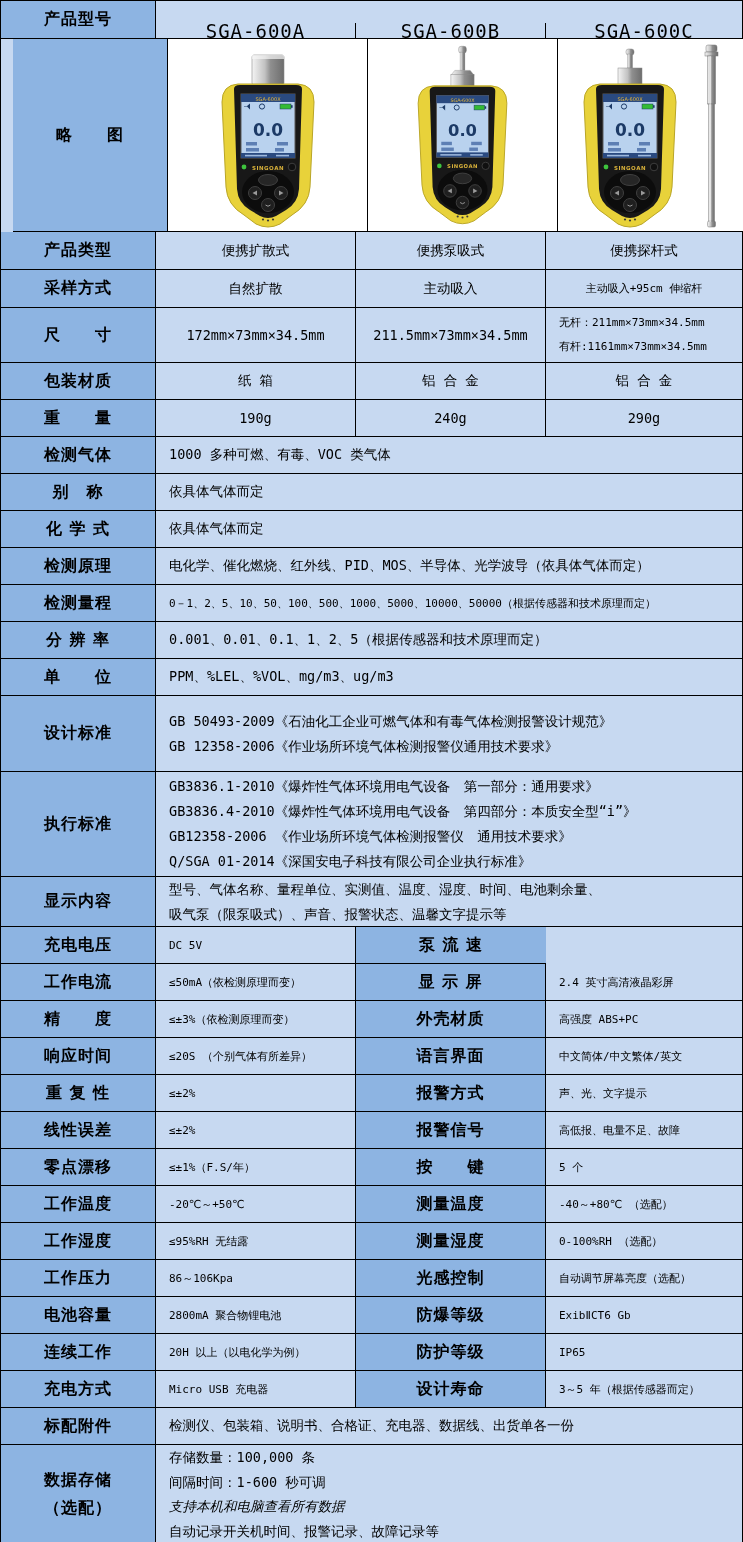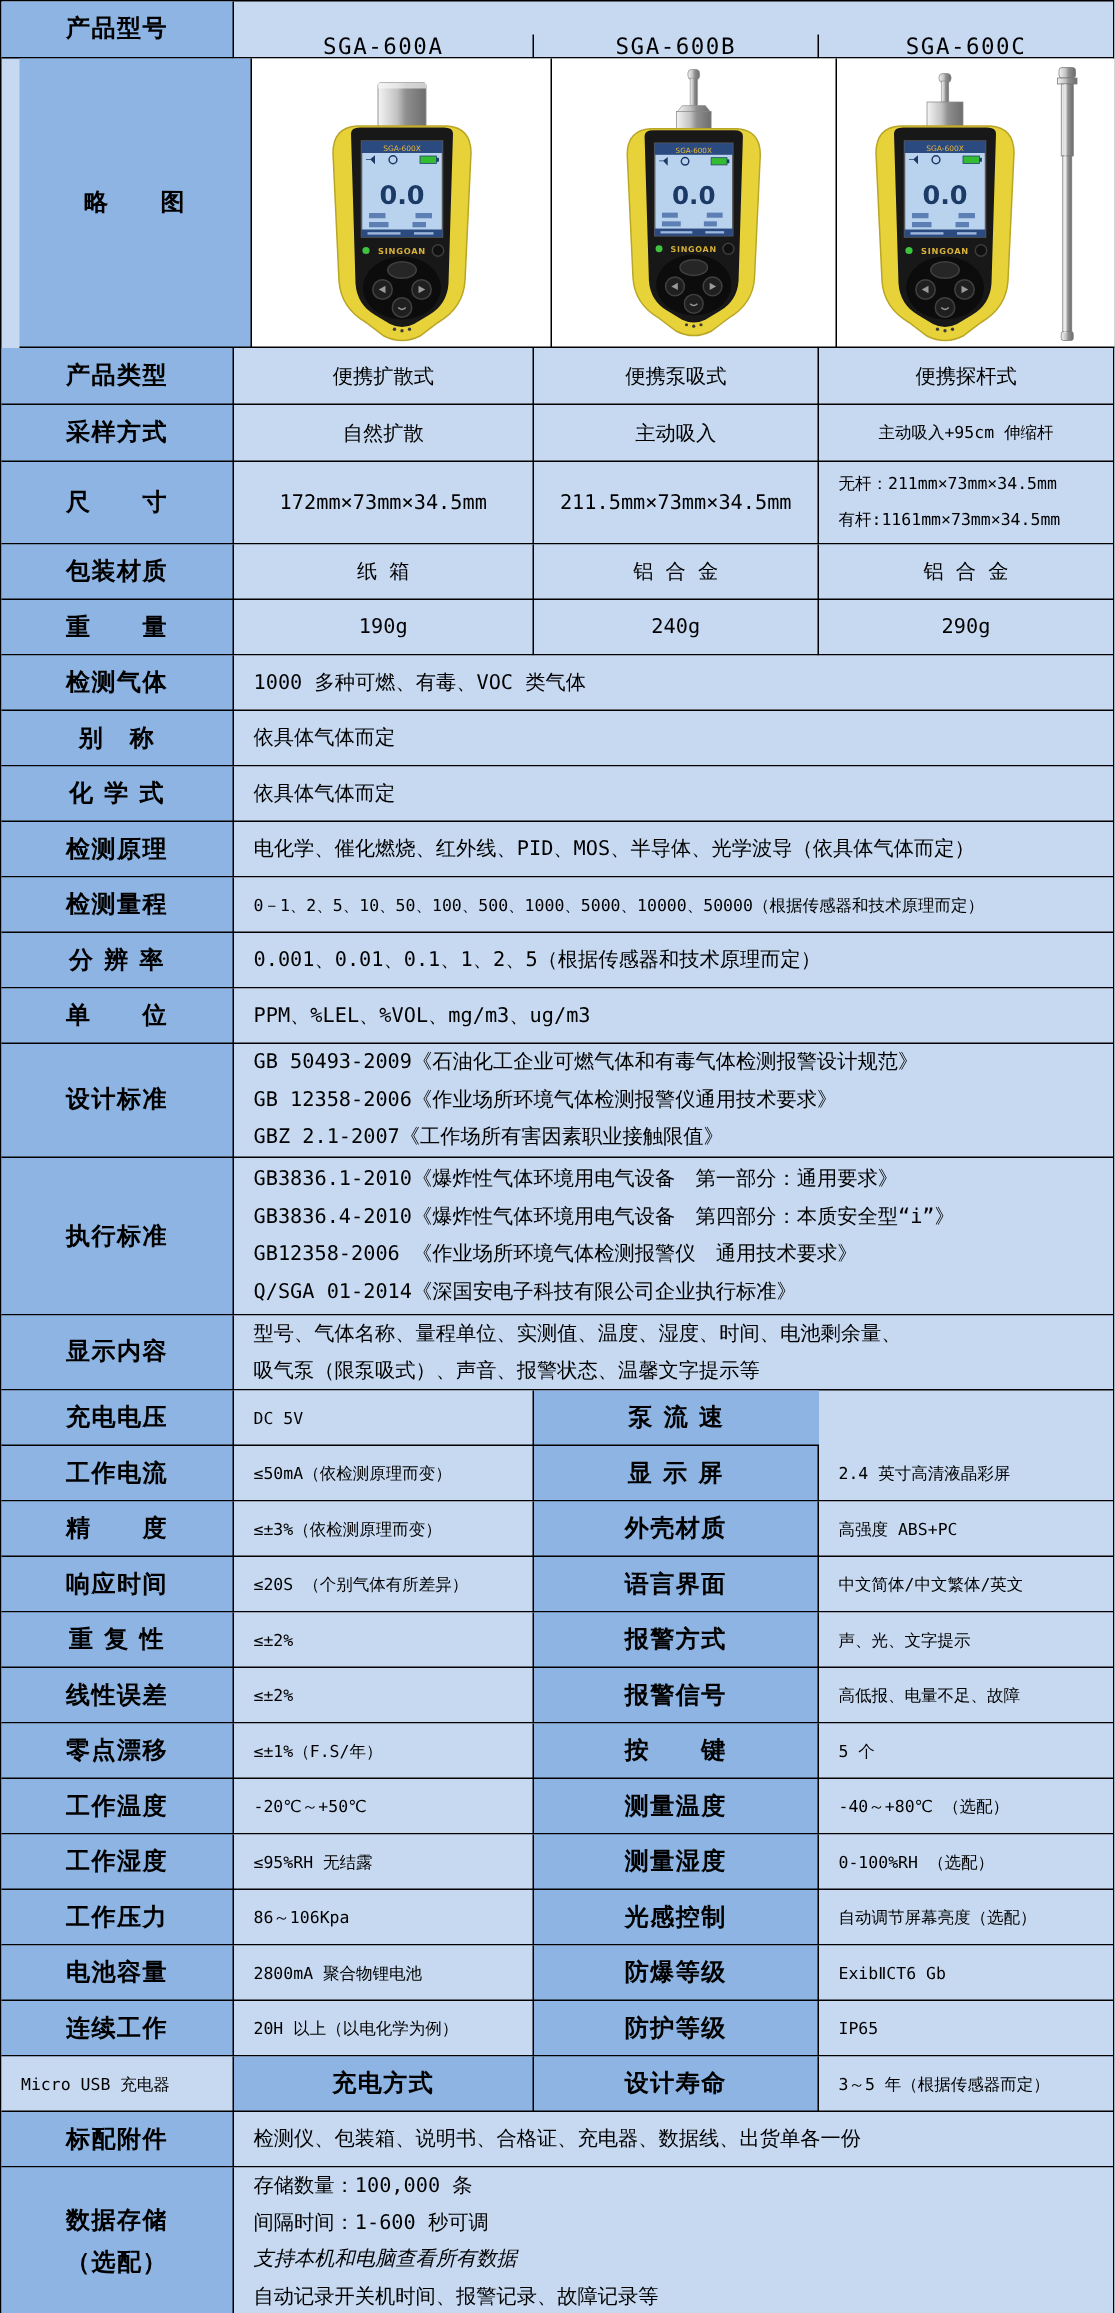--- a/index.html
+++ b/index.html
@@ -5,21 +5,21 @@
   html,body{margin:0;padding:0;background:#fff;}
   body{width:743px;font-family:"DejaVu Sans","Liberation Sans",sans-serif;color:#000;}
   .tbl{width:743px;box-sizing:border-box;border:1px solid #000;background:#C7D9F1;}
   .row{display:grid;grid-template-columns:155px 200px 190px 196px;}
   .cell{box-sizing:border-box;border-right:1px solid #000;border-bottom:1px solid #000;
         display:flex;align-items:center;justify-content:center;overflow:hidden;}
   .row .cell:last-child{border-right:none;}
   .row:last-child .cell{border-bottom:none;}
   .lbl{background:#8DB4E2;font-weight:bold;font-size:16px;letter-spacing:1px;text-align:center;}
   .val{background:#C7D9F1;font-family:"DejaVu Sans Mono","DejaVu Sans",sans-serif;font-size:13.5px;}
-  .model{font-size:15px;letter-spacing:1px;margin-top:22px;}
+  .model{font-size:19px;letter-spacing:1px;margin-top:22px;}
   .span3{grid-column:2/5;}
   .left{justify-content:flex-start;padding-left:13px;padding-right:6px;text-align:left;}
   .small{font-size:11px;}
   .lines{flex-direction:column;align-items:flex-start;justify-content:center;}
   .lines .ln{line-height:25px;white-space:nowrap;}
   .lines.center{align-items:center;}
   .photo{background:#fff;padding:0;}
   svg text{font-family:"DejaVu Sans","Liberation Sans",sans-serif;}
   .t-title{font-size:5px;fill:#e8b838;text-anchor:middle;}
   .t-read{font-size:17px;font-weight:bold;fill:#1c3a66;text-anchor:middle;}
@@ -269,21 +269,20 @@
     </div>
     <div class="row" style="height: 37px;">
       <div class="cell lbl">单　　位</div>
       <div class="cell val span3 left" style="white-space: nowrap;">PPM、%LEL、%VOL、mg/m3、ug/m3</div>
     </div>
     <div class="row" style="height: 76px;">
       <div class="cell lbl">设计标准</div>
       <div class="cell val span3 left lines">
         <div class="ln" style="line-height: 25px;">GB 50493-2009《石油化工企业可燃气体和有毒气体检测报警设计规范》</div>
         <div class="ln" style="line-height: 25px;">GB 12358-2006《作业场所环境气体检测报警仪通用技术要求》</div>
-        <div class="ln" style="line-height: 25px;">GBZ 2.1-2007《工作场所有害因素职业接触限值》</div>
       </div>
     </div>
     <div class="row" style="height: 105px;">
       <div class="cell lbl">执行标准</div>
       <div class="cell val span3 left lines">
         <div class="ln" style="line-height: 25px;">GB3836.1-2010《爆炸性气体环境用电气设备　第一部分：通用要求》</div>
         <div class="ln" style="line-height: 25px;">GB3836.4-2010《爆炸性气体环境用电气设备　第四部分：本质安全型“i”》</div>
         <div class="ln" style="line-height: 25px;">GB12358-2006 《作业场所环境气体检测报警仪　通用技术要求》</div>
         <div class="ln" style="line-height: 25px;">Q/SGA 01-2014《深国安电子科技有限公司企业执行标准》</div>
       </div>
@@ -360,22 +359,22 @@
       <div class="cell lbl">防爆等级</div>
       <div class="cell val left small">ExibⅡCT6 Gb</div>
     </div>
     <div class="row" style="height: 37px;">
       <div class="cell lbl">连续工作</div>
       <div class="cell val left small">20H 以上（以电化学为例）</div>
       <div class="cell lbl">防护等级</div>
       <div class="cell val left small">IP65</div>
     </div>
     <div class="row" style="height: 37px;">
+      <div class="cell lbl">充电方式</div>
       <div class="cell val left small">Micro USB 充电器</div>
-      <div class="cell lbl">充电方式</div>
       <div class="cell lbl">设计寿命</div>
       <div class="cell val left small">3～5 年（根据传感器而定）</div>
     </div>
     <div class="row" style="height: 37px;">
       <div class="cell lbl">标配附件</div>
       <div class="cell val span3 left">检测仪、包装箱、说明书、合格证、充电器、数据线、出货单各一份</div>
     </div>
     <div class="row" style="height: 98px;">
       <div class="cell lbl lines center lines">
         <div class="ln" style="line-height: 28px;">数据存储</div>

